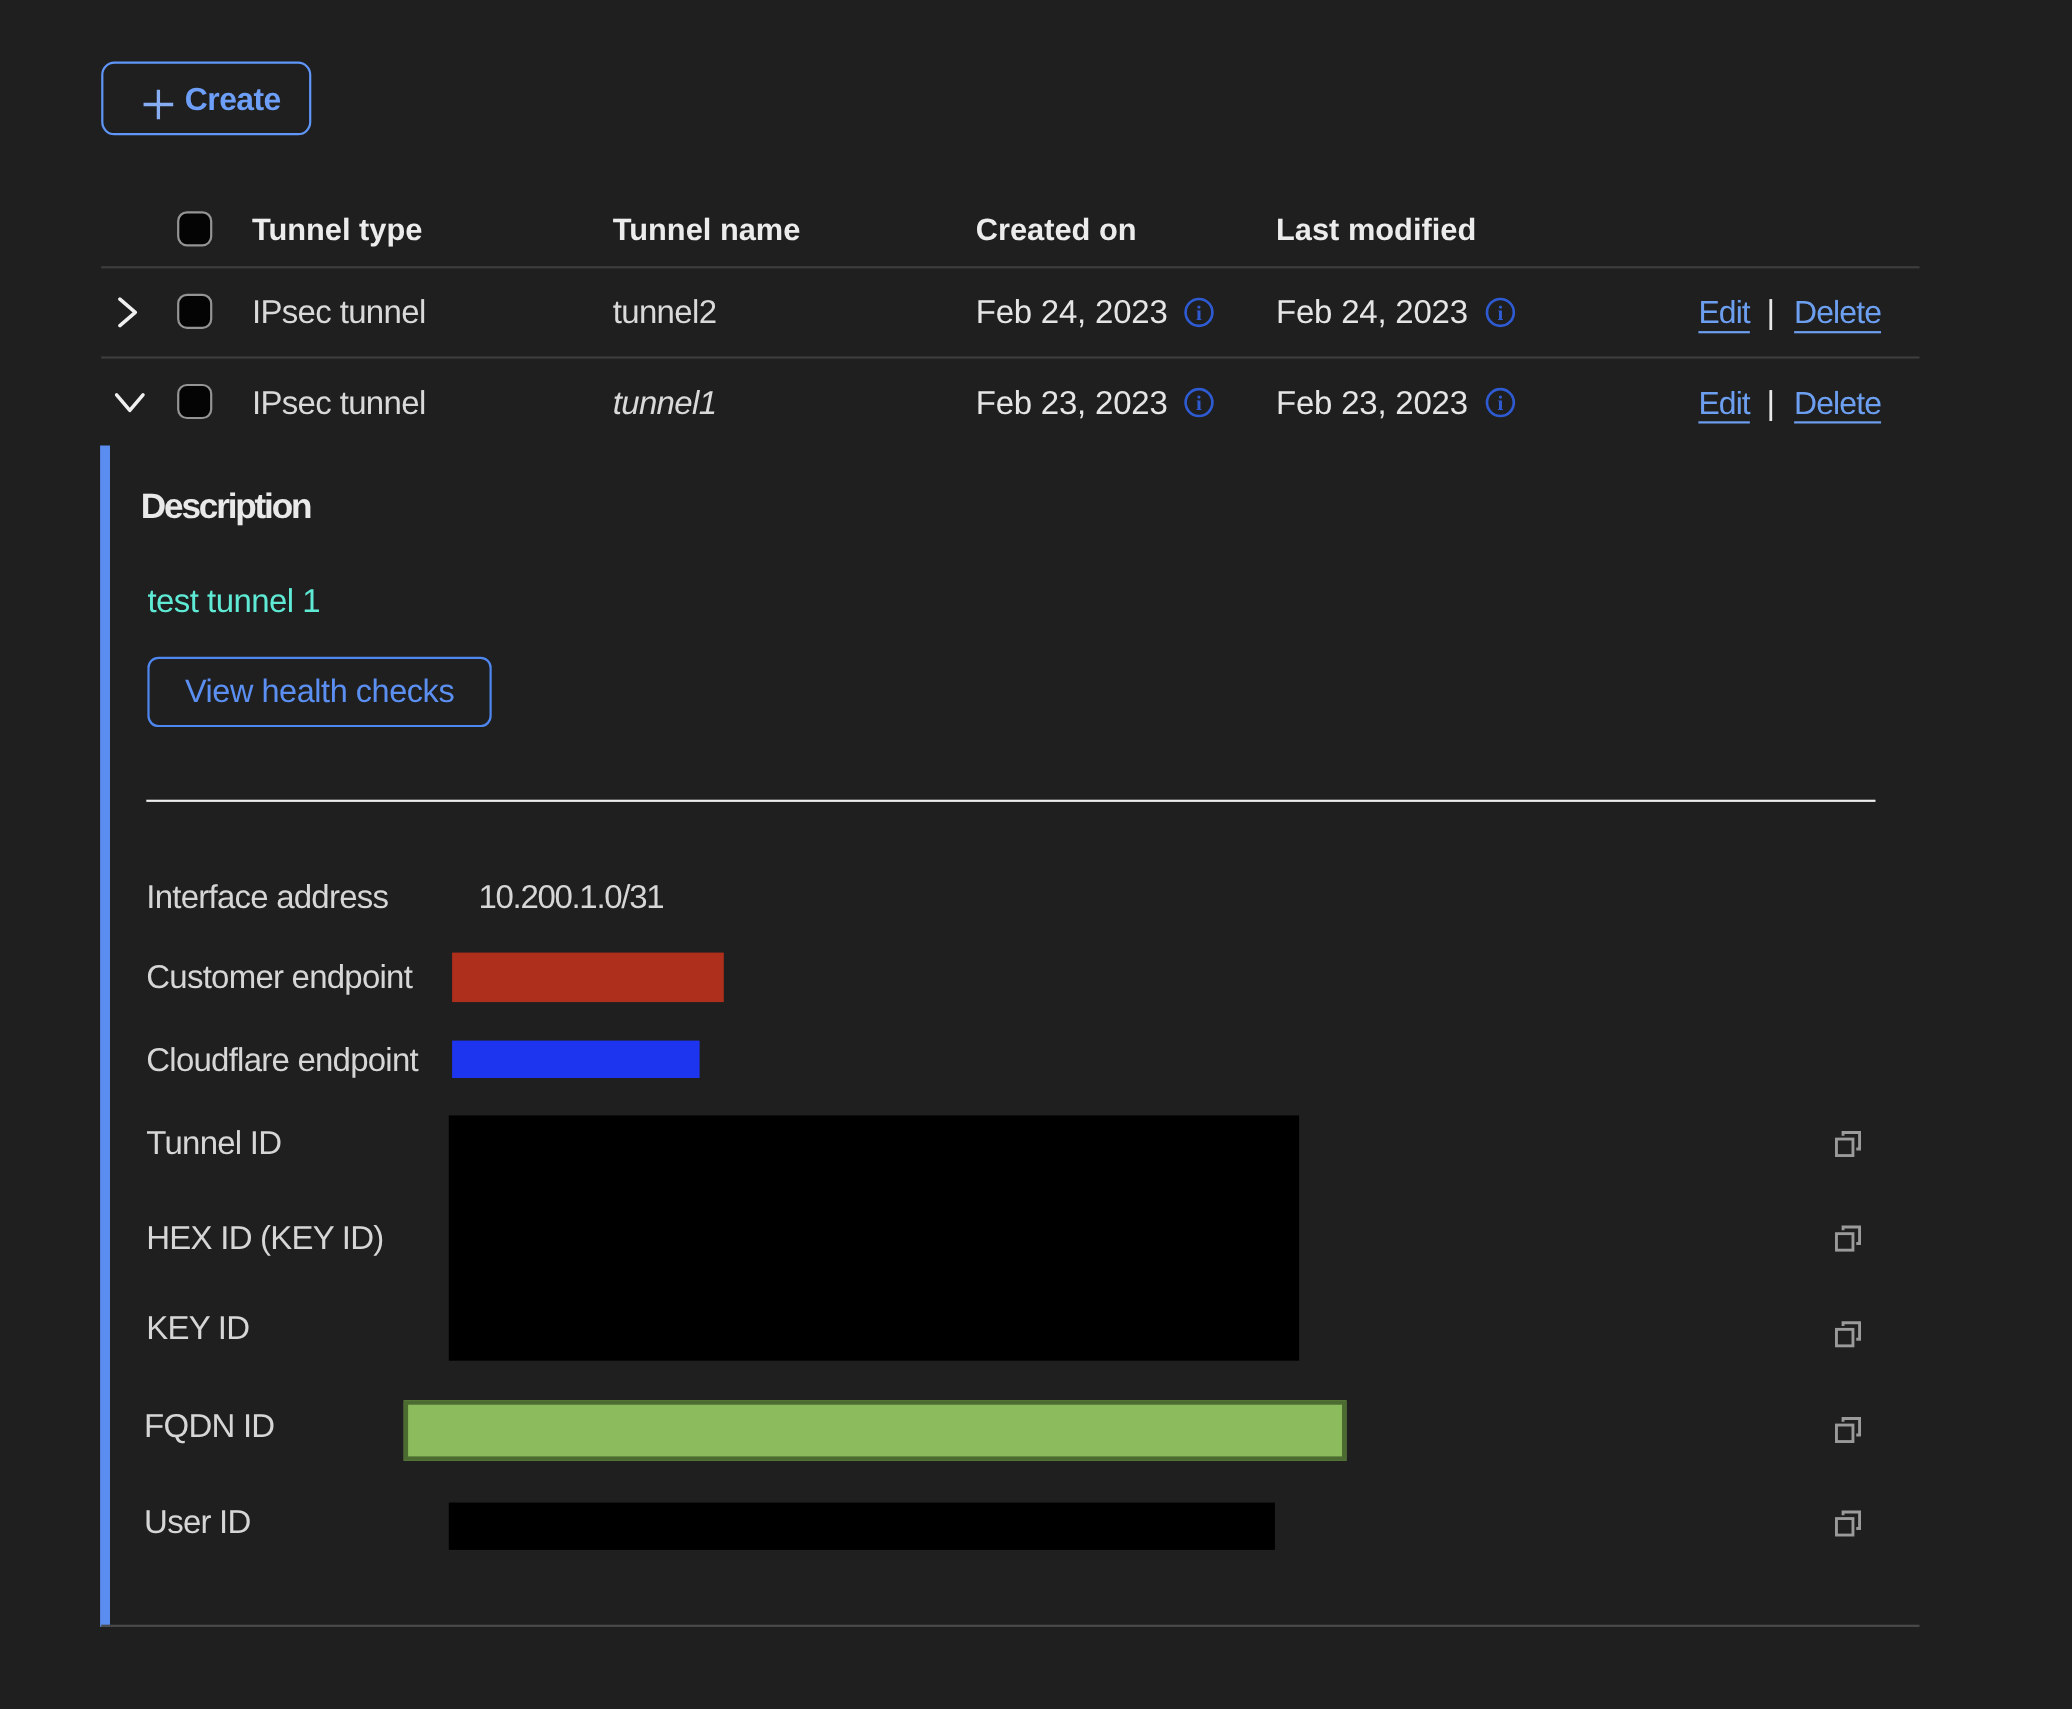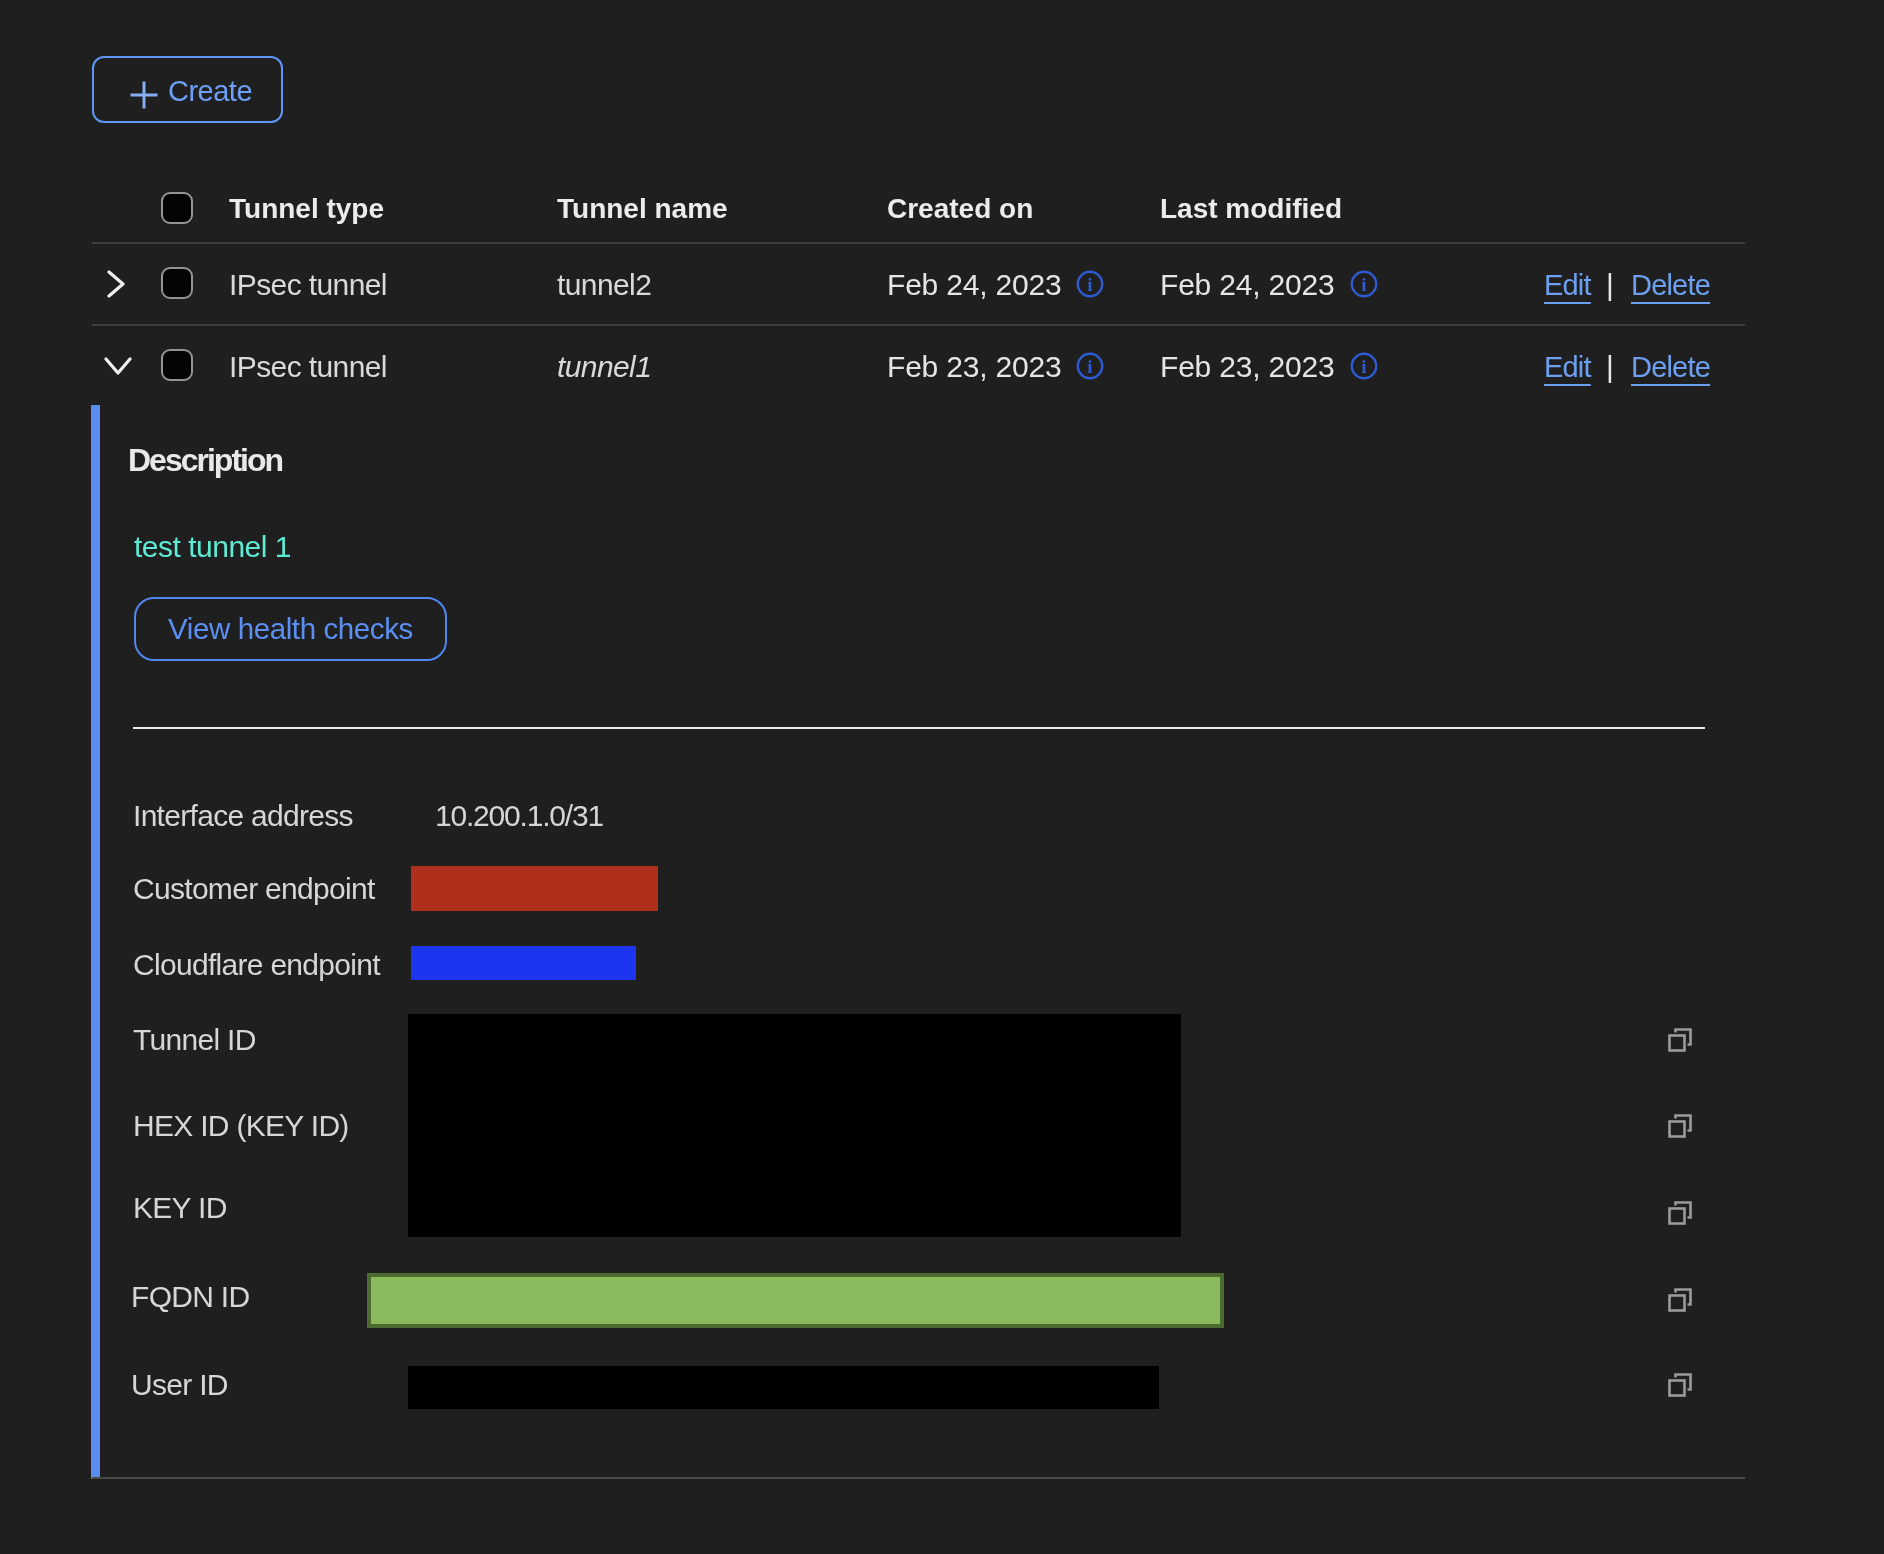--- a/index.html
+++ b/index.html
@@ -18,21 +18,21 @@
   .redact { position:absolute; }
 </style>
 </head>
 <body>
 <div id="page">
 
   <div class="abs" style="left:92px; top:56px; width:191px; height:67px; border:2.5px solid #5f96f7; border-radius:12px;">
     <svg class="abs" style="left:36px; top:23px;" width="28" height="28" viewBox="0 0 28 28">
       <path d="M14 0.5 V27.5 M0.5 14 H27.5" stroke="#87aef3" stroke-width="3" fill="none"></path>
     </svg>
-    <span class="txt" style="left:74px; top:15px; font-size:29px; color:#6d9ff8; letter-spacing:-0.5px;">Create</span>
+    <span class="txt" style="left:74px; top:15px; font-size:29px; color:#6d9ff8; letter-spacing:-0.5px;font-weight:bold;">Create</span>
   </div>
 
   <div class="checkbox" style="left:161px; top:192px;"></div>
   <span class="txt hdr-txt" style="left:229px; top:191px;">Tunnel type</span>
   <span class="txt hdr-txt" style="left:557px; top:191px;">Tunnel name</span>
   <span class="txt hdr-txt" style="left:887px; top:191px;">Created on</span>
   <span class="txt hdr-txt" style="left:1160px; top:191px;">Last modified</span>
   <div class="hline" style="left:92px; top:242px; width:1653px;"></div>
 
   <svg class="abs" style="left:106px; top:270px;" width="20" height="28" viewBox="0 0 20 28">
@@ -74,21 +74,21 @@
   </svg>
   <span class="txt link" style="left:1544px; top:349px;">Edit</span>
   <span class="txt" style="left:1606px; top:349px; font-size:30px; color:#e8e8e8;">|</span>
   <span class="txt link" style="left:1631px; top:349px;">Delete</span>
 
   <div class="abs" style="left:91px; top:405px; width:9px; height:1074px; background:#5b8cf0;"></div>
 
   <span class="txt" style="left:128px; top:442px; font-size:32px; font-weight:700; color:#e9e9e9; letter-spacing:-2px;">Description</span>
   <span class="txt" style="left:134px; top:529px; font-size:30px; color:#5eead4; letter-spacing:-0.5px;">test tunnel 1</span>
 
-  <div class="abs" style="left:134px; top:597px; width:313px; height:64px; border:2.5px solid #4f87f0; border-radius:20px; display:flex; align-items:center; justify-content:center;">
+  <div class="abs" style="left:134px; top:597px; width:313px; height:64px; border:2.5px solid #4f87f0; border-radius:10px; display:flex; align-items:center; justify-content:center;">
     <span style="font-size:29.5px; color:#5b8ff2; letter-spacing:-0.4px;">View health checks</span>
   </div>
 
   <div class="abs" style="left:133px; top:727px; width:1572px; height:2px; background:#ececec;"></div>
 
   <span class="txt lbl" style="left:133px; top:798px;">Interface address</span>
   <span class="txt lbl" style="left:435px; top:798px; letter-spacing:-1.2px;">10.200.1.0/31</span>
 
   <span class="txt lbl" style="left:133px; top:871px;">Customer endpoint</span>
   <div class="redact" style="left:411px; top:866px; width:247px; height:45px; background:#ae2f1b;"></div>

